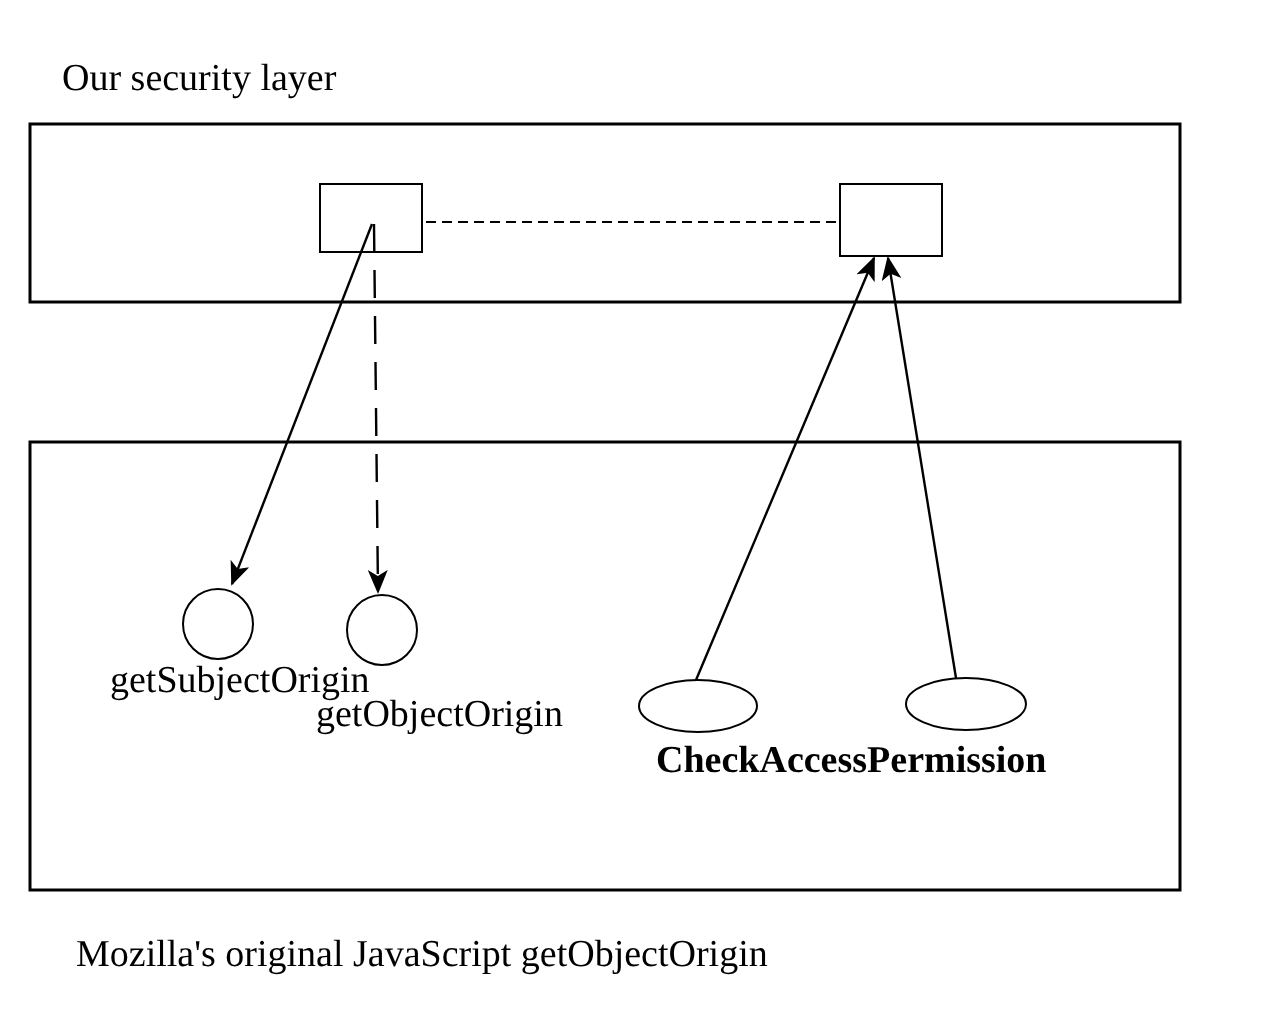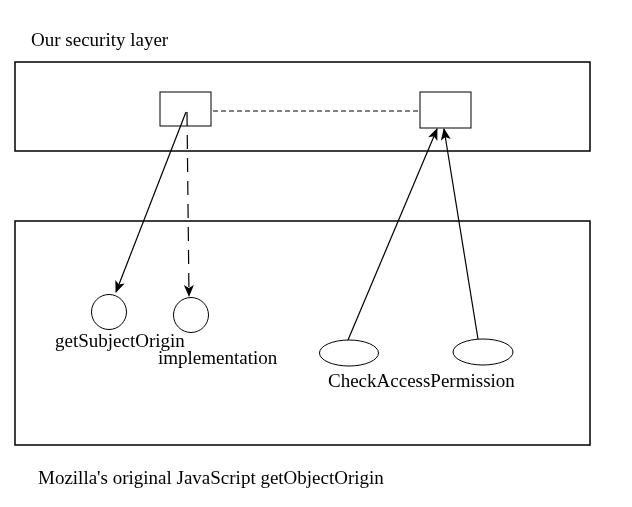--- a/index.html
+++ b/index.html
@@ -27,21 +27,21 @@
     position: absolute;
     font-family: "Liberation Serif", "DejaVu Serif", serif;
     font-size: 19px;
     line-height: 19px;
     color: #000000;
     white-space: nowrap;
   }
   .title-txt   { left: 31px;  top: 30px;  }
   .gso-label   { left: 35px;  top: 331px; margin-left: 20px; }
   .goo-label   { left: 158px; top: 348px; }
-  .cap-label   { left: 328px; top: 371px; }
+  .cap-label   { left: 328px; top: 371px; font-weight: bold; }
   .caption-txt { left: 38px;  top: 468px; }
 </style>
 </head>
 <body>
 
 <div class="canvas">
 
   <div class="txt title-txt">Our security layer</div>
 
   <svg class="diagram-svg" width="632" height="507" viewBox="0 0 632 507" xmlns="http://www.w3.org/2000/svg">
@@ -69,19 +69,19 @@
     <line x1="478" y1="339" x2="444" y2="129" stroke="#000000" stroke-width="1.2" marker-end="url(#arrow)"></line>
 
     <circle cx="109" cy="312" r="17.5" fill="#ffffff" stroke="#000000" stroke-width="1"></circle>
     <circle cx="191" cy="315" r="17.5" fill="#ffffff" stroke="#000000" stroke-width="1"></circle>
     <ellipse cx="349" cy="353" rx="29.5" ry="13" fill="#ffffff" stroke="#000000" stroke-width="1"></ellipse>
     <ellipse cx="483" cy="352" rx="30" ry="13" fill="#ffffff" stroke="#000000" stroke-width="1"></ellipse>
   </svg>
 
   <div class="txt gso-label">getSubjectOrigin</div>
 
-  <div class="txt goo-label">implementation</div>
+  <div class="txt goo-label">getObjectOrigin</div>
 
   <div class="txt cap-label">CheckAccessPermission</div>
 
   <div class="txt caption-txt">Mozilla's original JavaScript getObjectOrigin</div>
 
 </div>
 
 </body></html>

